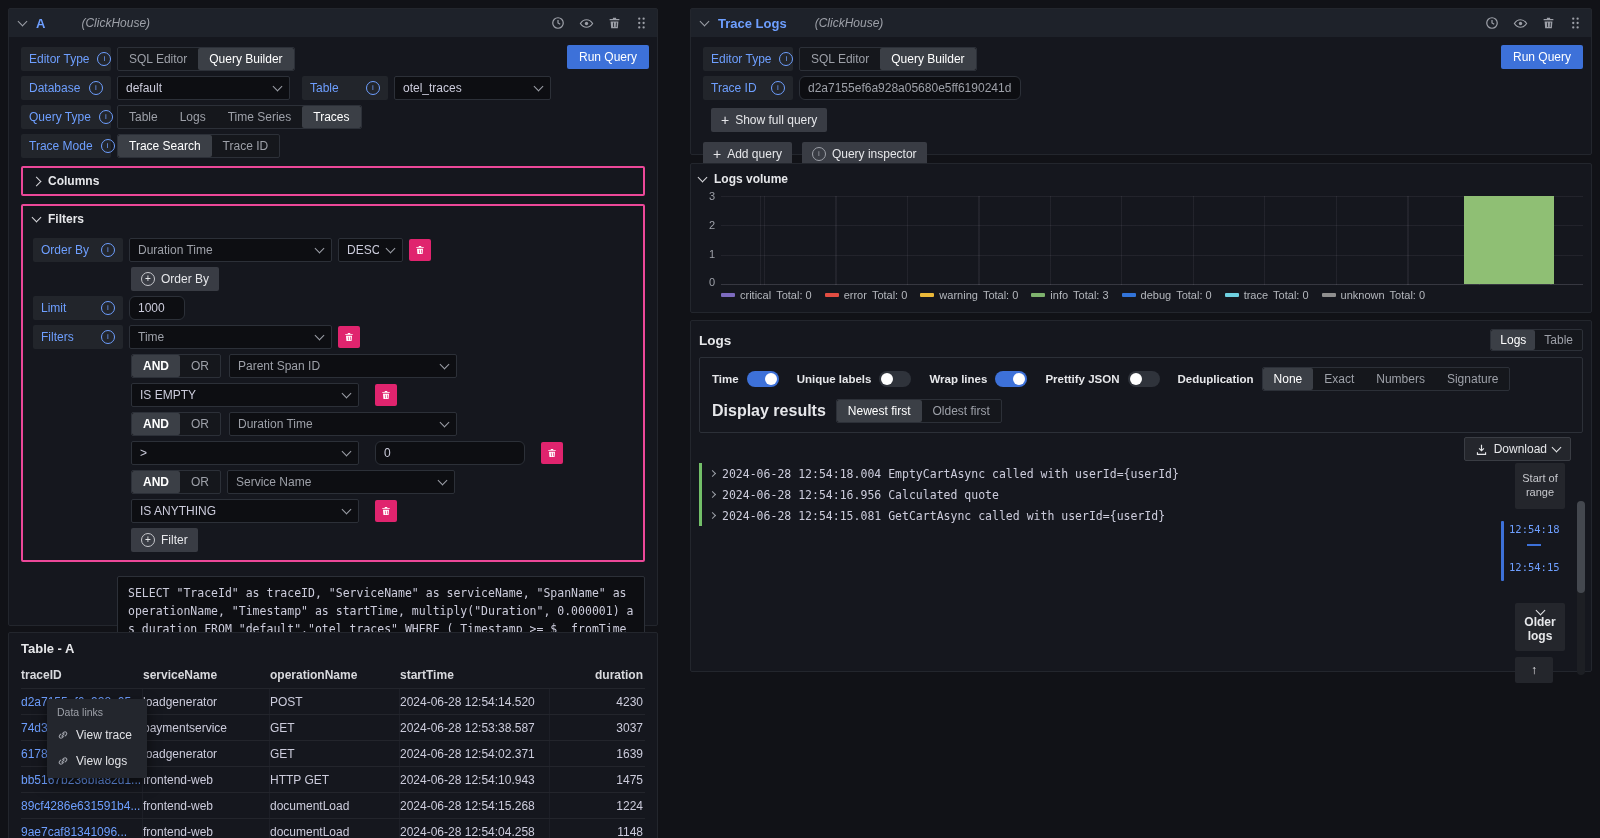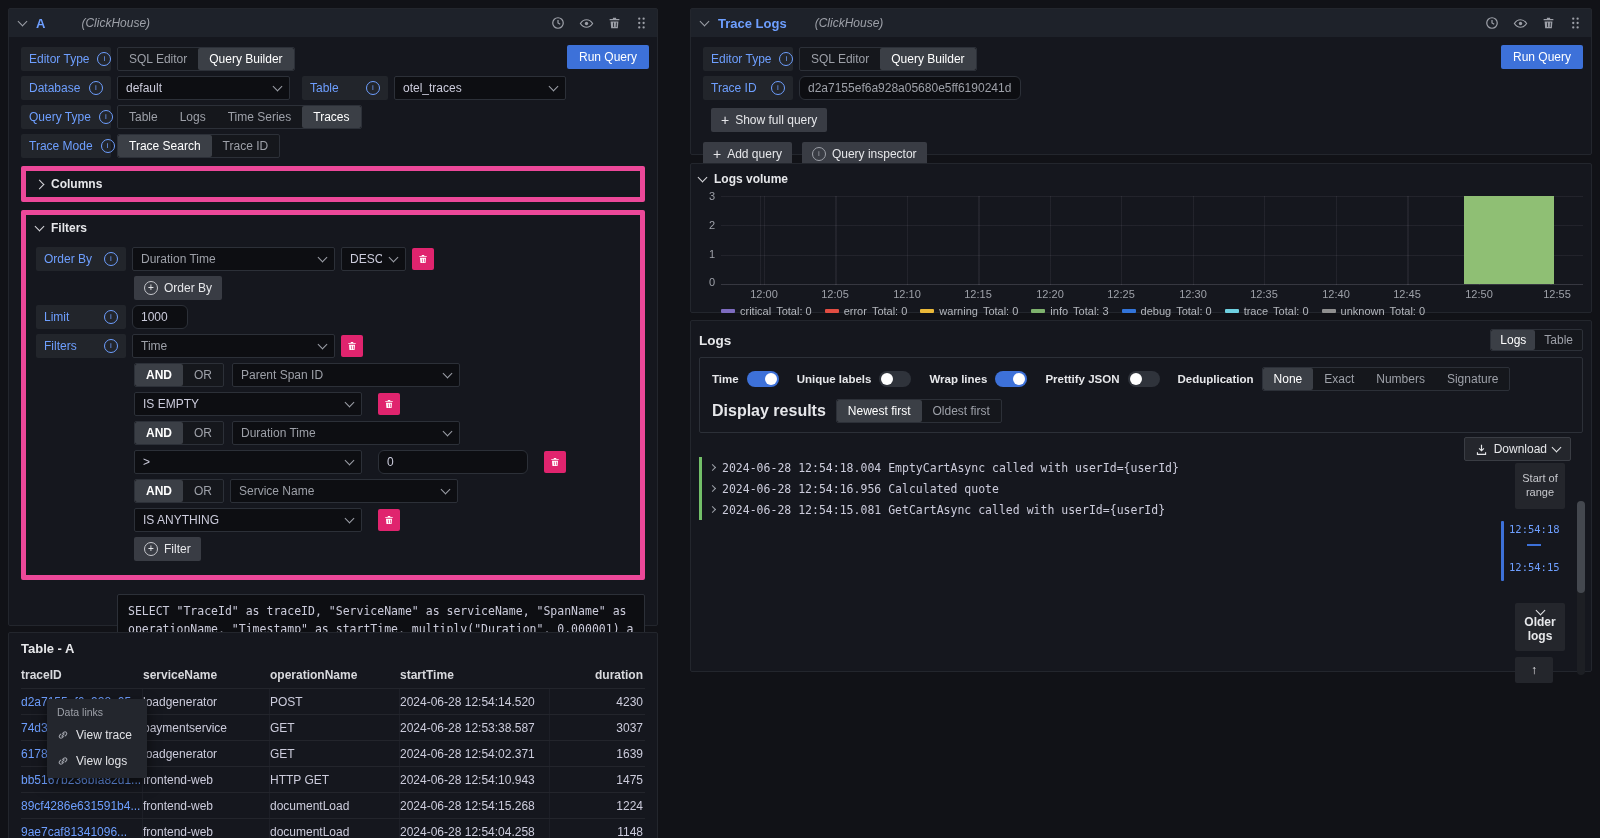--- a/index.html
+++ b/index.html
@@ -26,31 +26,31 @@
   .dd{background:#0d0e12;border:1px solid #2c3038;border-radius:2px;height:24px;display:flex;
       align-items:center;padding:0 8px;gap:8px;box-sizing:border-box;flex:none;color:#ccccdc}
   .dd .v{flex:1;white-space:nowrap;overflow:hidden}
   .cv{display:inline-block;width:6px;height:6px;border-right:1.4px solid #9da0a8;border-bottom:1.4px solid #9da0a8;flex:none}
   .cv.down{transform:rotate(45deg);margin-top:-3px}
   .cv.right{transform:rotate(-45deg)}
   .cv.white{border-color:#d8d9dd}
   .inp{background:#0d0e12;border:1px solid #2c3038;border-radius:6px;height:24px;padding:0 8px;
        box-sizing:border-box;color:#ccccdc;font-family:inherit;font-size:12px}
   .w203{width:203px}.w65{width:65px}.w230{width:230px}.w228{width:228px}.w150{width:150px}
-  .w56{width:56px}.w173{width:173px}.w172{width:172px}.w222{width:222px}
+  .w56{width:56px}.w173{width:173px}.w172{width:157px}.w222{width:222px}
   .tbtn{width:22px;height:22px;background:#e0246e;border:none;border-radius:2px;display:flex;
         align-items:center;justify-content:center;cursor:pointer;flex:none}
   .pbtn{background:#3d71d9;color:#fff;border:none;border-radius:2px;height:24px;padding:0 12px;
         font-weight:500;font-size:12px;cursor:pointer;font-family:inherit}
   .btn{background:#393c44;color:#e6e7ea;border:none;border-radius:2px;height:24px;padding:0 10px;
        display:inline-flex;align-items:center;gap:6px;font-weight:500;font-size:12px;cursor:pointer;font-family:inherit}
   .btn .plus{font-size:14px;font-weight:400}
   .pc{width:12px;height:12px;border:1px solid #c7c8cd;border-radius:50%;font-size:10px;line-height:11px;
       text-align:center;font-weight:400}
-  .secbox{border:5px solid #ec4899;border-radius:2px;margin-top:8px}
+  .secbox{border:2px solid #ec4899;border-radius:2px;margin-top:8px}
   .sechdr{display:flex;align-items:center;gap:8px;padding:6px 10px;font-weight:700;color:#e6e7ea;cursor:pointer}
   .indent{margin-left:98px}
   .sql{flex:1;background:#0d0e12;border:1px solid #2c3038;border-radius:2px;padding:8px 10px;
        font-family:"DejaVu Sans Mono",monospace;font-size:11.5px;line-height:1.55;color:#ccccdc;word-break:break-all}
   .andor .opt{padding:0 11px;font-weight:700}
   .andor .opt:not(.sel){font-weight:400}
   
   .tbl{margin-top:6px}
   .trow{display:flex;align-items:center;height:25px;border-top:1px solid rgba(204,204,220,.08)}
   .trow.hd{border-top:none;font-weight:700;color:#d8d9dd;height:26px}
@@ -179,21 +179,21 @@
       </span>
     </div>
 
     <div class="secbox">
       <div class="sechdr">
         <span class="cv right white"></span>
         <span>Columns</span>
       </div>
     </div>
 
-    <div class="secbox" style="padding-bottom:12px">
+    <div class="secbox" style="padding-bottom:6px">
       <div class="sechdr">
         <span class="cv down white"></span>
         <span>Filters</span>
       </div>
       <div style="padding:6px 10px 0">
         <div class="row">
           <span class="chip w90">
               <span class="lbl">Order By</span>
               <i class="ii">i</i>
             </span>
@@ -486,34 +486,20 @@
       <div class="ylab">
         <span style="top:-6px">3</span>
         <span style="top:23px">2</span>
         <span style="top:52px">1</span>
         <span style="top:80px">0</span>
       </div>
       <div class="plot">
         <div class="bar" style="background-color: rgb(143, 191, 116);"></div>
       </div>
     </div>
-    <div class="xrow">
-      <span class="xt" style="left:43px">12:00</span>
-      <span class="xt" style="left:114px">12:05</span>
-      <span class="xt" style="left:186px">12:10</span>
-      <span class="xt" style="left:257px">12:15</span>
-      <span class="xt" style="left:329px">12:20</span>
-      <span class="xt" style="left:400px">12:25</span>
-      <span class="xt" style="left:472px">12:30</span>
-      <span class="xt" style="left:543px">12:35</span>
-      <span class="xt" style="left:615px">12:40</span>
-      <span class="xt" style="left:686px">12:45</span>
-      <span class="xt" style="left:758px">12:50</span>
-      <span class="xt" style="left:836px">12:55</span>
-    </div>
     <div class="legend">
       <span class="li">
           <i class="sw" style="background-color: rgb(125, 107, 191);"></i>
           <span>critical</span>
           <span>Total: 0</span>
         </span>
       <span class="li">
           <i class="sw" style="background-color: rgb(226, 77, 66);"></i>
           <span>error</span>
           <span>Total: 0</span>
@@ -596,21 +582,21 @@
 
     <div style="position:relative;margin-top:4px;height:238px">
       <button class="btn" style="position:absolute;right:12px;top:0;background:#24262c;border:1px solid #3a3d44">
         <svg width="13" height="13" viewBox="0 0 16 16">
             <path fill="none" stroke="#e6e7ea" stroke-width="1.4" d="M8 2v7.2M5 6.6l3 3 3-3M3 11.5V14h10v-2.5"></path>
           </svg>
         <span>Download</span>
         <span class="cv down" style="border-color:#e6e7ea"></span>
       </button>
 
-      <div style="position:absolute;left:0;top:20px;right:110px">
+      <div style="position:absolute;left:0;top:26px;right:110px">
         <div class="logrow">
           <span class="lbar"></span>
           <span class="cv right" style="width:4px;height:4px;margin:0 7px 0 2px"></span>
           <span>2024-06-28 12:54:18.004 EmptyCartAsync called with userId={userId}</span>
         </div>
         <div class="logrow">
           <span class="lbar"></span>
           <span class="cv right" style="width:4px;height:4px;margin:0 7px 0 2px"></span>
           <span>2024-06-28 12:54:16.956 Calculated quote</span>
         </div>

